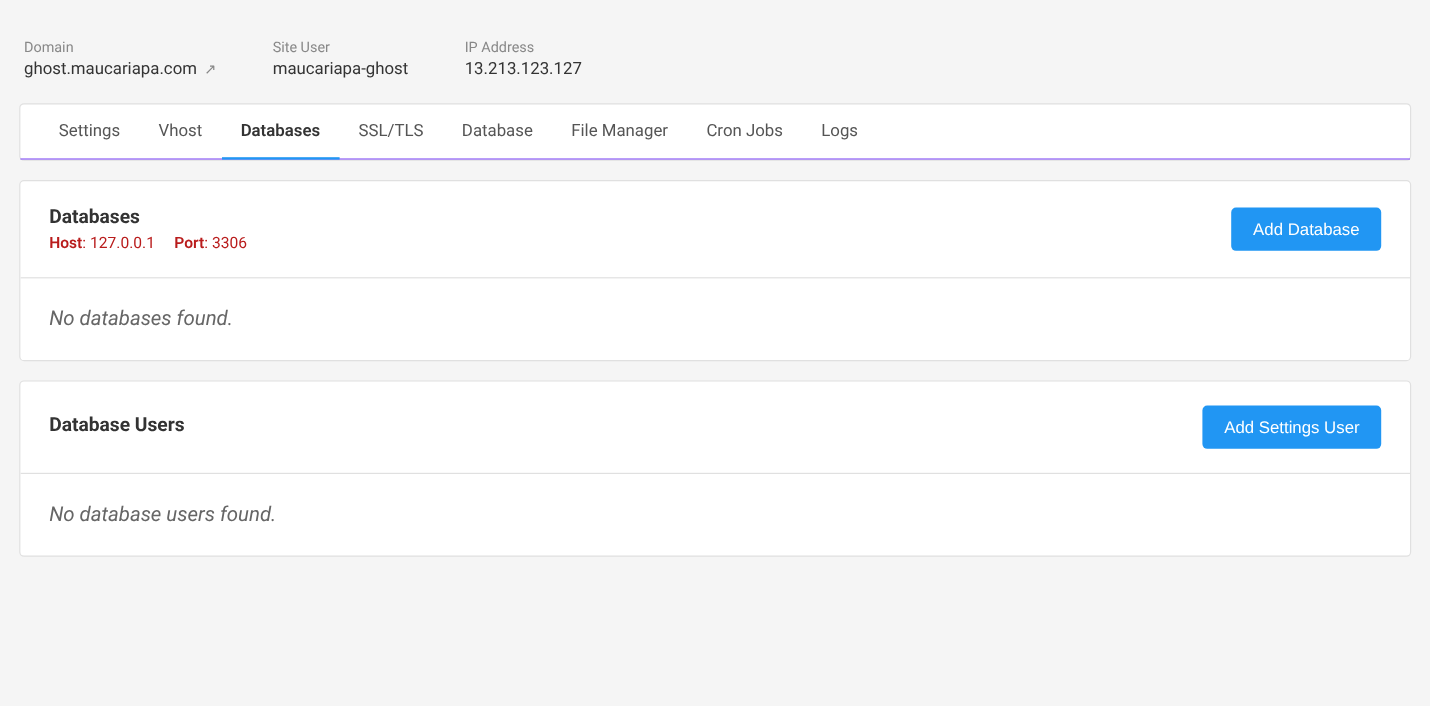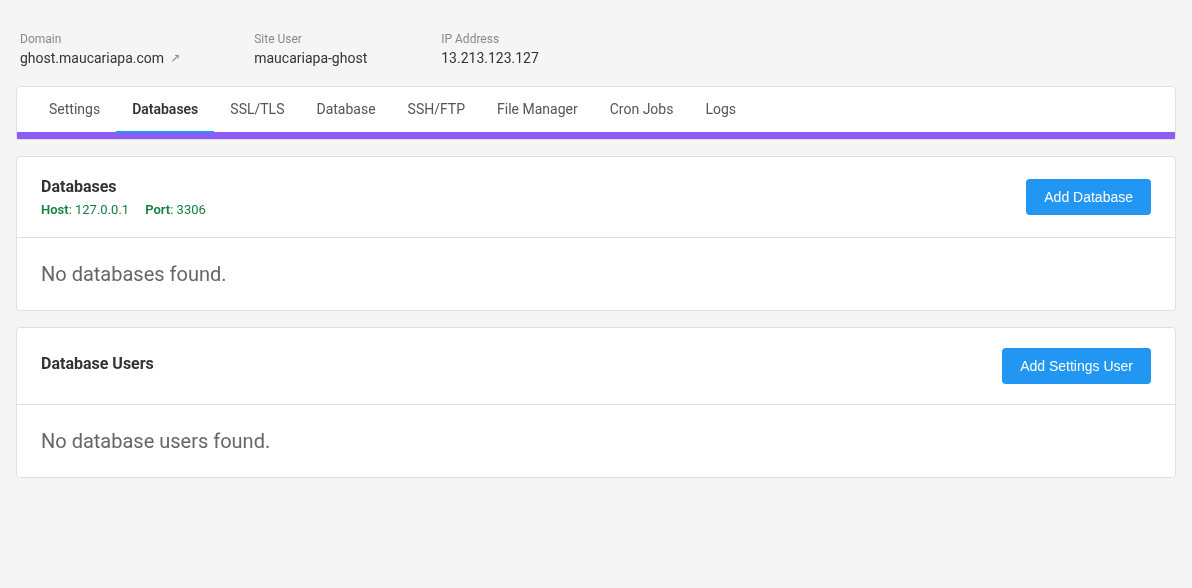--- a/index.html
+++ b/index.html
@@ -9,21 +9,21 @@
       color: #333;
       font-size: 14px;
     }
     .page-wrapper {
       max-width: 1192px;
       margin: 0 auto;
       padding: 20px 16px;
     }
     .server-info {
       display: flex;
-      gap: 74px;
+      gap: 47px;
       padding: 12px 4px 20px 4px;
     }
     .info-group label {
       display: block;
       color: #888;
       font-size: 12px;
       margin-bottom: 4px;
     }
     .info-group .value {
       font-size: 14px;
@@ -37,21 +37,21 @@
       font-size: 12px;
     }
     .main-card {
       background: #fff;
       border: 1px solid #e0e0e0;
       border-radius: 4px;
       margin-bottom: 16px;
     }
     .tabs-bar {
       display: flex;
-      border-bottom: 7px solid #8b5cf6;
+      border-bottom: 1px solid #8b5cf6;
       padding: 0 16px;
     }
     .tab-item {
       padding: 14px 16px;
       cursor: pointer;
       font-size: 14px;
       color: #555;
       border-bottom: 2px solid transparent;
       margin-bottom: -1px;
       white-space: nowrap;
@@ -76,39 +76,40 @@
       padding: 20px 24px;
       border-bottom: 1px solid #e0e0e0;
     }
     .card-header-left h2 {
       font-size: 16px;
       font-weight: 700;
       margin-bottom: 6px;
     }
     .card-header-left .meta {
       font-size: 13px;
-      color: #15803d;
+      color: #b91c1c;
     }
     .card-header-left .meta strong {
       font-weight: 600;
     }
     .btn-primary {
       background: #2196f3;
       color: #fff;
       border: none;
       border-radius: 4px;
       padding: 10px 18px;
       font-size: 14px;
       cursor: pointer;
       white-space: nowrap;
     }
     .card-body {
       padding: 24px;
       color: #666;
-      font-size: 20px;
+      font-size: 17px;
+      font-style: italic;
     }
   </style>
 </head>
 <body>
 
 <div class="page-wrapper">
 
   <div class="server-info">
     <div class="info-group">
       <label>Domain</label>
@@ -123,24 +124,24 @@
     </div>
     <div class="info-group">
       <label>IP Address</label>
       <div class="value">13.213.123.127</div>
     </div>
   </div>
 
   <div class="main-card">
     <div class="tabs-bar">
       <span class="tab-item">Settings</span>
+      <span class="tab-item">Vhost</span>
       <span class="tab-item active">Databases</span>
       <span class="tab-item">SSL/TLS</span>
       <span class="tab-item">Database</span>
-      <span class="tab-item">SSH/FTP</span>
       <span class="tab-item">File Manager</span>
       <span class="tab-item">Cron Jobs</span>
       <span class="tab-item">Logs</span>
     </div>
   </div>
 
   <div class="content-card">
     <div class="card-header">
       <div class="card-header-left">
         <h2>Databases</h2>

